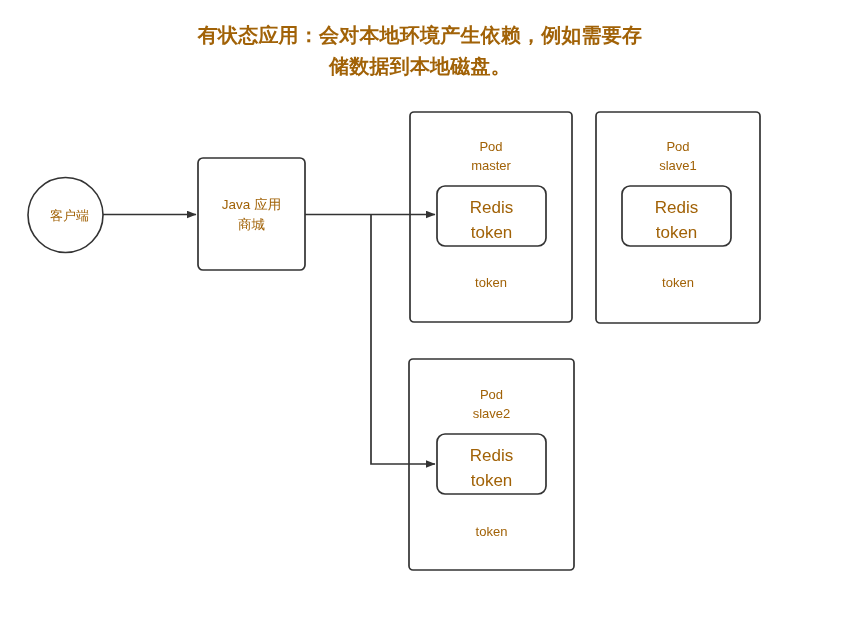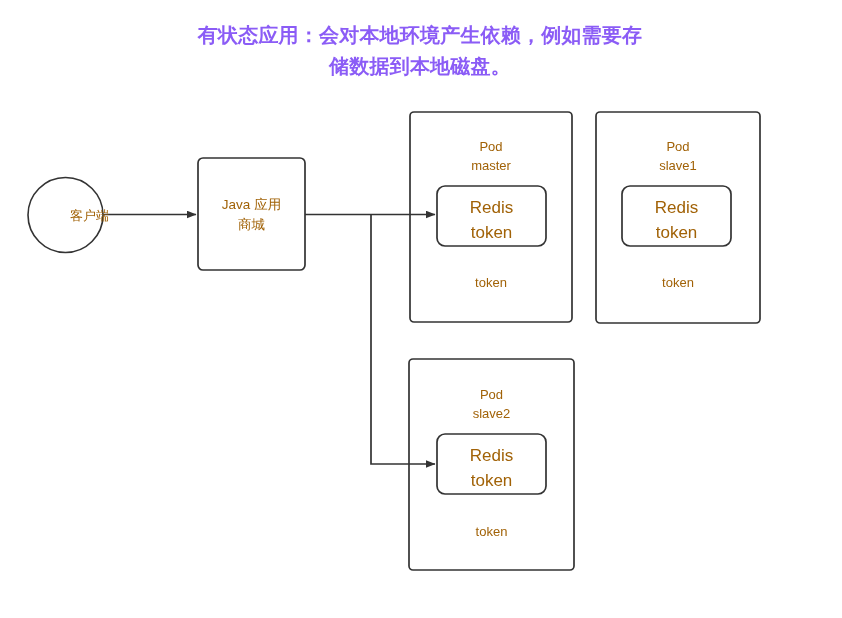--- a/index.html
+++ b/index.html
@@ -26,21 +26,21 @@
   
   .title {
     position: absolute;
     left: 160px;
     top: 20px;
     width: 520px;
     text-align: center;
     font-size: 20px;
     font-weight: bold;
     line-height: 1.55;
-    color: #8b5cf6;
+    color: #a16207;
     letter-spacing: 0.2px;
     white-space: pre-line;
   }
 
   
   svg#shapes {
     position: absolute;
     left: 0; top: 0;
     width: 842px;
     height: 618px;
@@ -93,21 +93,21 @@
 
     <rect x="437" y="434" width="109" height="60" rx="8" ry="8" fill="#ffffff" stroke="#333333" stroke-width="1.7"></rect>
 
     <line x1="103" y1="214.5" x2="196" y2="214.5" stroke="#333333" stroke-width="1.7" marker-end="url(#arrowhead)"></line>
 
     <line x1="305" y1="214.5" x2="435" y2="214.5" stroke="#333333" stroke-width="1.7" marker-end="url(#arrowhead)"></line>
 
     <path d="M371,214.5 L371,464 L435,464" fill="none" stroke="#333333" stroke-width="1.7" marker-end="url(#arrowhead)"></path>
   </svg>
 
-  <div class="lbl lbl-client" style="left:28px; top:207px; width:83px;margin-left:20px;">客户端</div>
+  <div class="lbl lbl-client" style="left:28px; top:207px; width:83px;">客户端</div>
 
   <div class="lbl lbl-app" style="left:198px; top:195px; width:107px;">Java 应用
 商城</div>
 
   <div class="lbl lbl-pod" style="left:410px; top:138px; width:162px;">Pod
 master</div>
   <div class="lbl lbl-redis" style="left:437px; top:196px; width:109px;">Redis
 token</div>
   <div class="lbl lbl-token" style="left:410px; top:274px; width:162px;">token</div>
 

